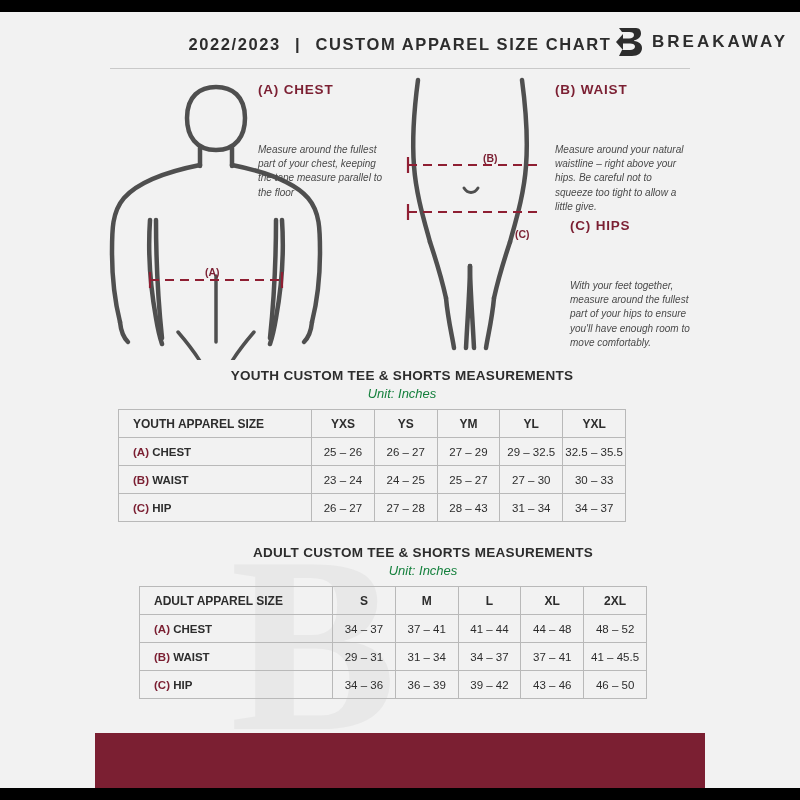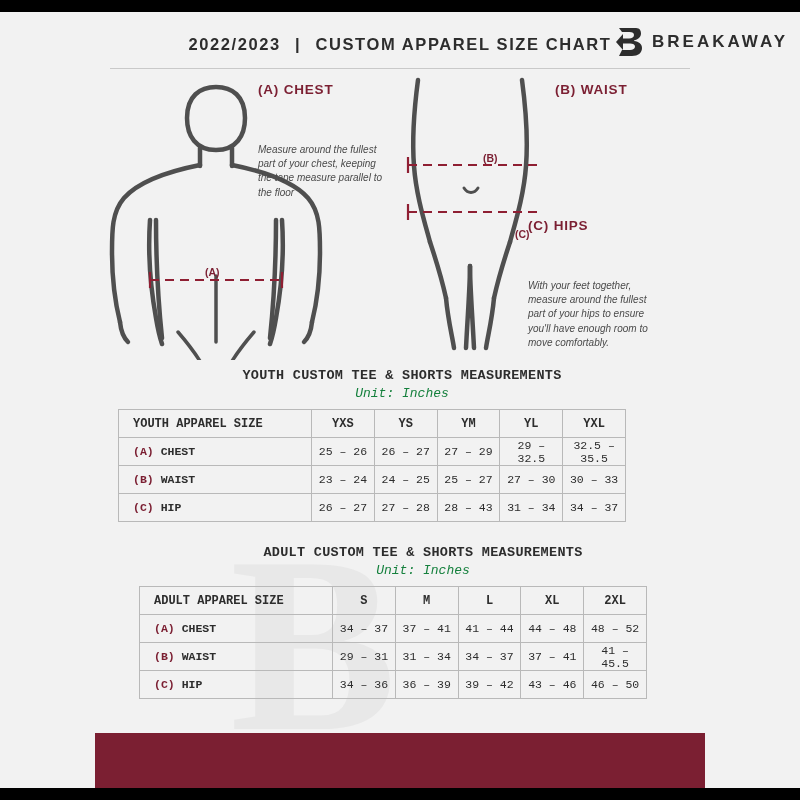--- a/index.html
+++ b/index.html
@@ -121,38 +121,37 @@
   .anno-body {
     font-size: 10px;
     font-style: italic;
     line-height: 1.42;
     color: #4a4a4a;
     max-width: 132px;
     margin-top: 46px;
   }
   .anno-chest { left: 258px; top: 82px; }
   .anno-waist { left: 555px; top: 82px; }
-  .anno-hips  { left: 528px; top: 218px; }
+  .anno-hips  { left: 570px; top: 218px; }
 
   
   .dimlabel {
     position: absolute;
     font-size: 10.5px;
     font-weight: bold;
     color: #7b1f32;
     z-index: 3;
   }
 
   
   .table-section {
     position: absolute;
     left: 118px;
     width: 568px;
     z-index: 2;
-    font-family: Liberation Mono, monospace;
   }
   .sec-youth { top: 368px; }
   .sec-adult { top: 545px; margin-left: 21px; }
 
   .table-title {
     text-align: center;
     font-size: 13.5px;
     font-weight: bold;
     color: #2d2d2d;
     letter-spacing: 0.3px;
@@ -308,20 +307,21 @@
       <div class="dimlabel" style="left:483px; top:82px;">(B)</div>
       <div class="dimlabel" style="left:515px; top:158px;">(C)</div>
     </div>
 
     <div class="anno anno-chest">
       <div class="anno-title">(A) CHEST</div>
       <div class="anno-body">Measure around the fullest part of your chest, keeping the tape measure parallel to the floor</div>
     </div>
     <div class="anno anno-waist">
       <div class="anno-title">(B) WAIST</div>
+      <div class="anno-body">Measure around your natural waistline – right above your hips. Be careful not to squeeze too tight to allow a little give.</div>
     </div>
     <div class="anno anno-hips">
       <div class="anno-title">(C) HIPS</div>
       <div class="anno-body">With your feet together, measure around the fullest part of your hips to ensure you'll have enough room to move comfortably.</div>
     </div>
 
     <div class="table-section sec-youth">
       <div class="table-title">YOUTH CUSTOM TEE &amp; SHORTS MEASUREMENTS</div>
       <div class="table-unit">Unit: Inches</div>
       <table class="size">

